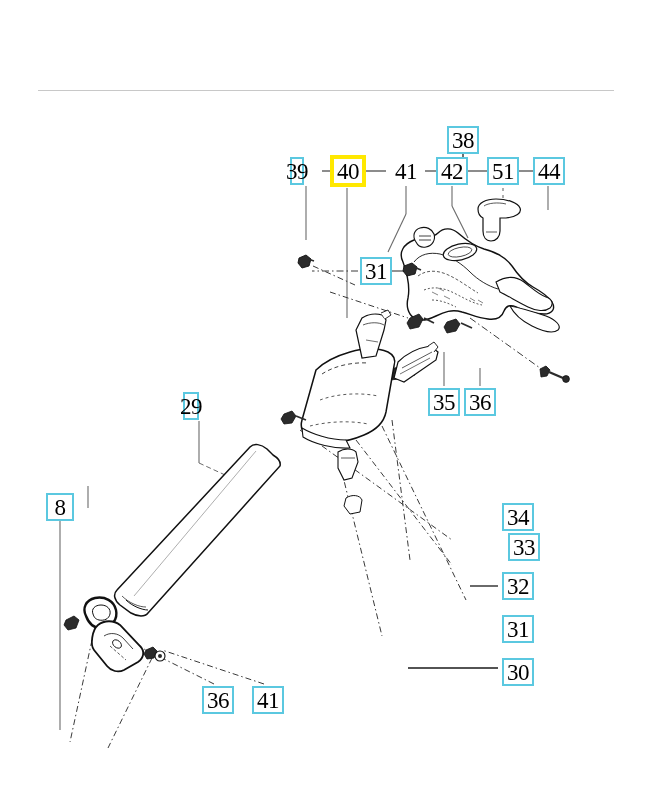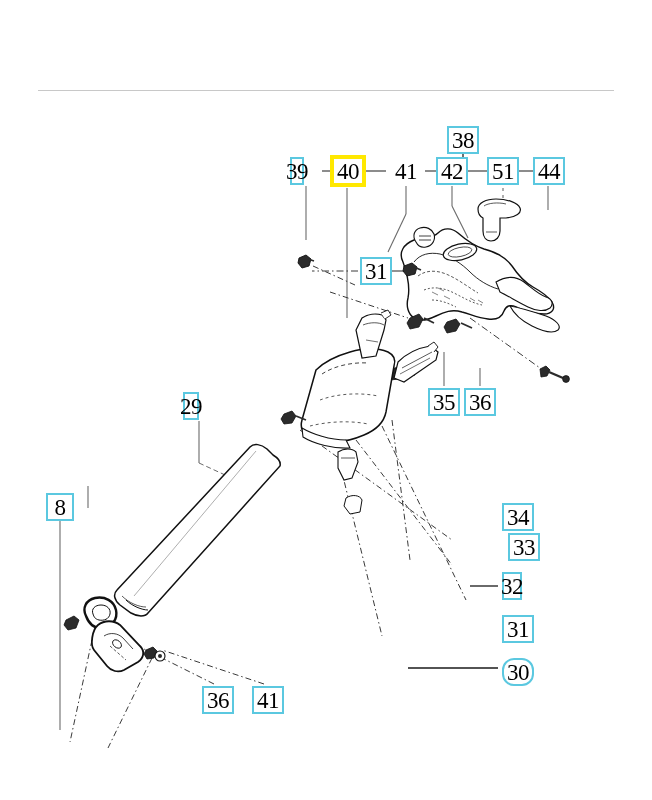--- a/index.html
+++ b/index.html
@@ -292,19 +292,19 @@
   <div class="callout" style="left:436px; top:157px; width:32px; height:28px;">42</div>
   <div class="callout" style="left:487px; top:157px; width:32px; height:28px;">51</div>
   <div class="callout" style="left:533px; top:157px; width:32px; height:28px;">44</div>
   <div class="callout" style="left:360px; top:257px; width:32px; height:28px;">31</div>
   <div class="callout" style="left:428px; top:388px; width:32px; height:28px;">35</div>
   <div class="callout" style="left:464px; top:388px; width:32px; height:28px;">36</div>
   <div class="callout" style="left:183px; top:392px; width:16px; height:28px;">29</div>
   <div class="callout" style="left:46px; top:493px; width:28px; height:28px;">8</div>
   <div class="callout" style="left:502px; top:503px; width:32px; height:28px;">34</div>
   <div class="callout" style="left:508px; top:533px; width:32px; height:28px;">33</div>
-  <div class="callout" style="left:502px; top:572px; width:20px; height:28px;">32</div>
+  <div class="callout" style="left:502px; top:572px; width:32px; height:28px;">32</div>
   <div class="callout" style="left:502px; top:615px; width:32px; height:28px;">31</div>
-  <div class="callout" style="left:502px; top:658px; width:32px; height:28px;border-radius:12px;">30</div>
+  <div class="callout" style="left:502px; top:658px; width:32px; height:28px;">30</div>
   <div class="callout" style="left:202px; top:686px; width:32px; height:28px;">36</div>
   <div class="callout" style="left:252px; top:686px; width:32px; height:28px;">41</div>
 
 </div>
 
 </body></html>

